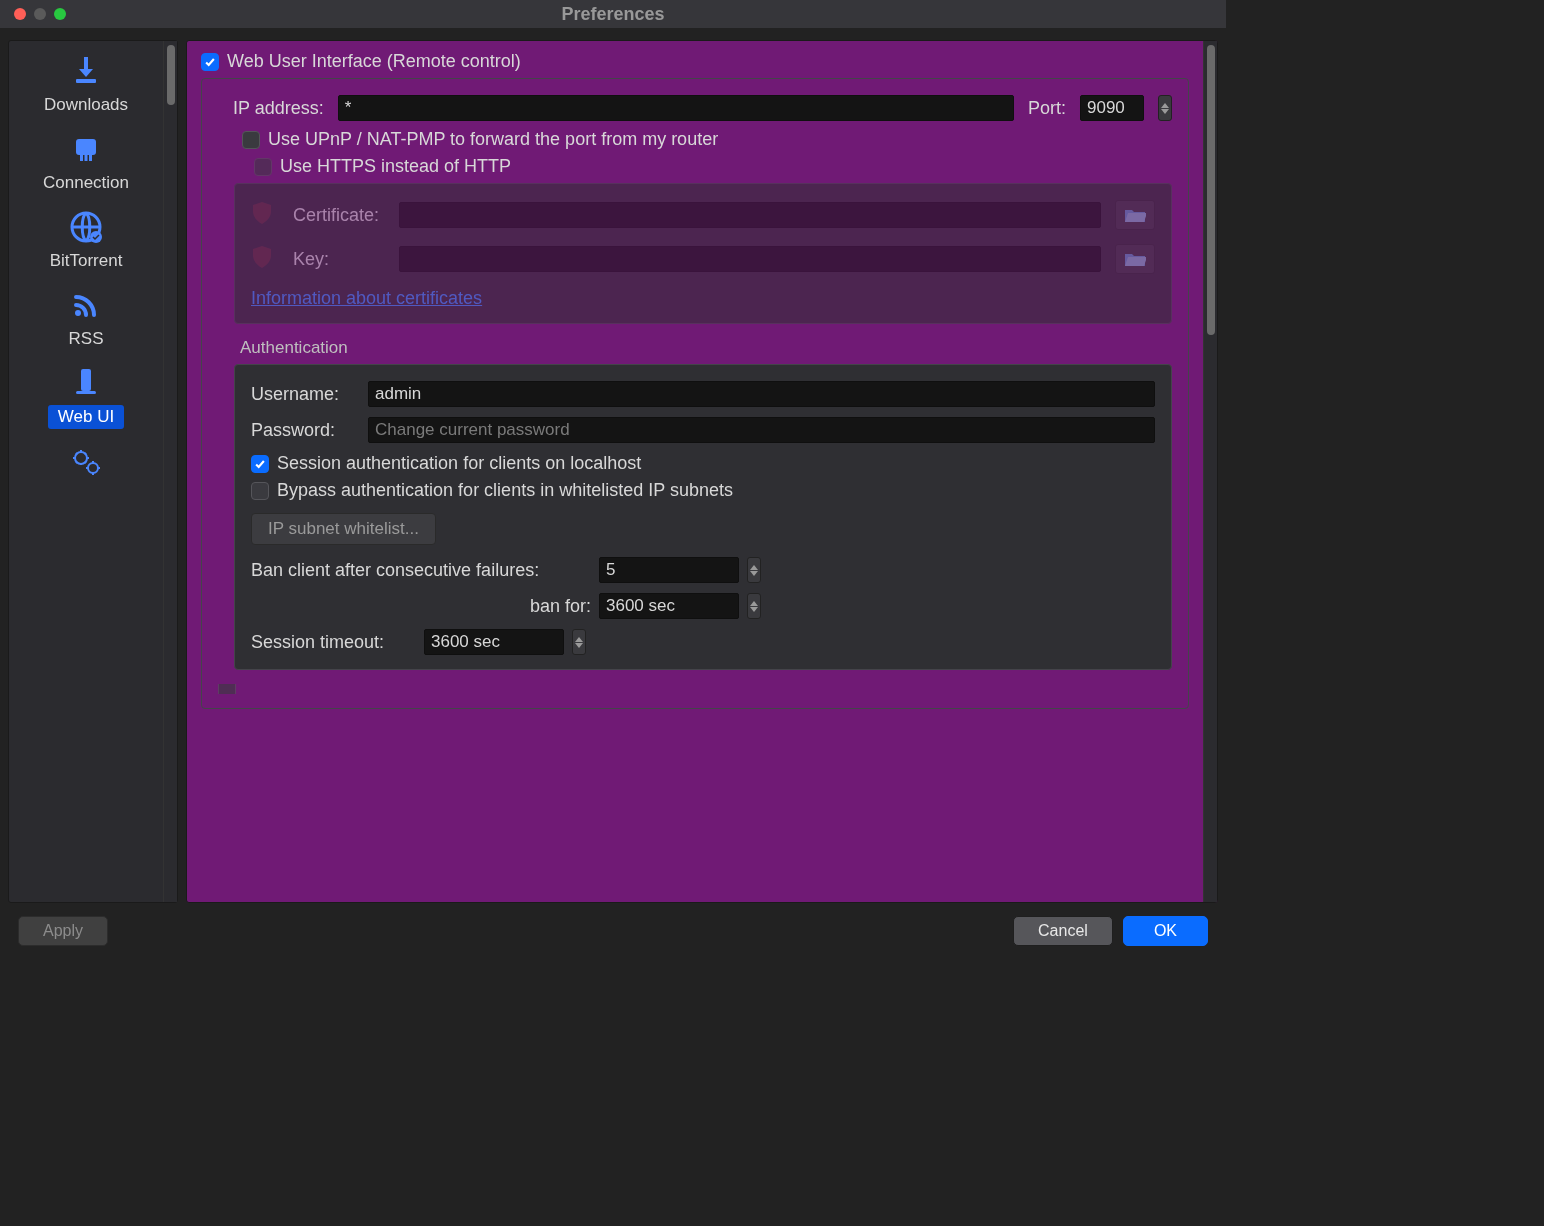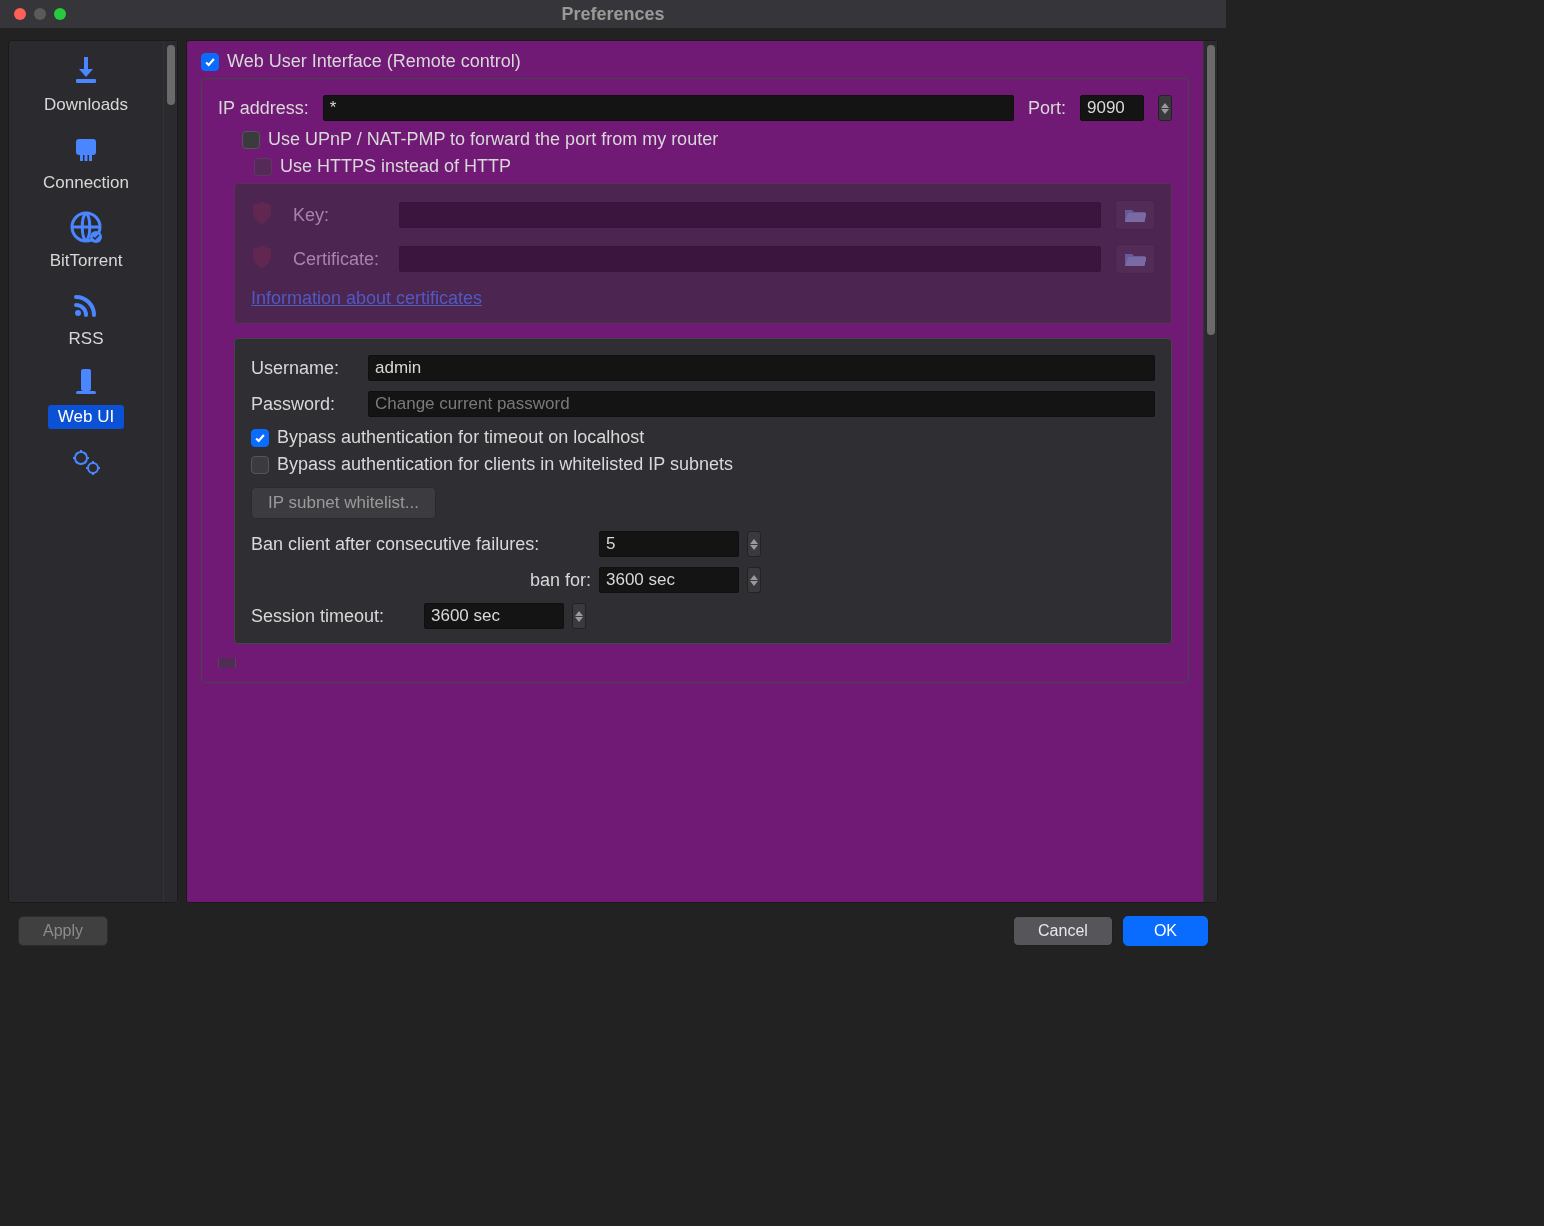--- a/index.html
+++ b/index.html
@@ -215,21 +215,21 @@
         <span class="cb checked">
           <svg viewBox="0 0 14 14">
               <polyline class="check-stroke" points="2.5,7.5 5.5,10.5 11.5,3.5"></polyline>
             </svg>
         </span>
         <span>Web User Interface (Remote control)</span>
       </div>
 
       <div class="group">
 
-        <div class="row" style="gap:14px;">
+        <div class="row" style="gap:14px;margin-left:15px;">
           <span class="ip-label">IP address:</span>
           <input class="text-input" style="flex: 1 1 0%;" value="*">
           <span class="port-label">Port:</span>
           <input class="text-input" style="width: 64px;" value="9090">
           <span class="spin">
               <span class="tri up"></span>
               <span class="tri dn"></span>
             </span>
         </div>
 
@@ -243,63 +243,64 @@
           <span>Use HTTPS instead of HTTP</span>
         </div>
 
         <div class="group inner dim" style="margin-left:16px; margin-right:0; margin-top:4px;">
           <div class="row" style="gap:14px; margin-bottom:14px;">
             <span class="shield">
               <svg width="22" height="24" viewBox="0 0 22 24">
                   <path fill="currentColor" d="M11 1l9 3v6c0 6-4 10-9 13C6 20 2 16 2 10V4l9-3z"></path>
                 </svg>
             </span>
+            <span style="width:92px;">Certificate:</span>
+            <input class="text-input" style="flex: 1 1 0%;" value="">
+            <span class="file-btn">
+              <svg viewBox="0 0 22 16">
+                  <path fill="#6aa8e8" d="M1 3h7l2 2h11v10H1z"></path>
+                  <path fill="#9acaf2" d="M1 15L4 6h19l-3 9z"></path>
+                </svg>
+            </span>
+          </div>
+          <div class="row" style="gap:14px; margin-bottom:14px;">
+            <span class="shield">
+              <svg width="22" height="24" viewBox="0 0 22 24">
+                  <path fill="currentColor" d="M11 1l9 3v6c0 6-4 10-9 13C6 20 2 16 2 10V4l9-3z"></path>
+                </svg>
+            </span>
             <span style="width:92px;">Key:</span>
             <input class="text-input" style="flex: 1 1 0%;" value="">
             <span class="file-btn">
               <svg viewBox="0 0 22 16">
                   <path fill="#6aa8e8" d="M1 3h7l2 2h11v10H1z"></path>
                   <path fill="#9acaf2" d="M1 15L4 6h19l-3 9z"></path>
                 </svg>
             </span>
           </div>
-          <div class="row" style="gap:14px; margin-bottom:14px;">
-            <span class="shield">
-              <svg width="22" height="24" viewBox="0 0 22 24">
-                  <path fill="currentColor" d="M11 1l9 3v6c0 6-4 10-9 13C6 20 2 16 2 10V4l9-3z"></path>
-                </svg>
-            </span>
-            <span style="width:92px;">Certificate:</span>
-            <input class="text-input" style="flex: 1 1 0%;" value="">
-            <span class="file-btn">
-              <svg viewBox="0 0 22 16">
-                  <path fill="#6aa8e8" d="M1 3h7l2 2h11v10H1z"></path>
-                  <path fill="#9acaf2" d="M1 15L4 6h19l-3 9z"></path>
-                </svg>
-            </span>
-          </div>
           <a href="#" class="link">Information about certificates</a>
         </div>
 
+        <div class="group-title">Authentication</div>
         <div class="group inner" style="margin-left:16px; margin-right:0;">
           <div class="auth-row">
             <span class="plain-label">Username:</span>
             <input class="text-input" style="flex: 1 1 0%;" value="admin">
           </div>
           <div class="auth-row">
             <span class="plain-label">Password:</span>
             <input class="text-input" style="flex: 1 1 0%;" type="password" placeholder="Change current password">
           </div>
           <div class="row">
             <span class="cb checked">
               <svg viewBox="0 0 14 14">
                   <polyline class="check-stroke" points="2.5,7.5 5.5,10.5 11.5,3.5"></polyline>
                 </svg>
             </span>
-            <span>Bypass authentication for timeout on localhost</span>
+            <span>Session authentication for clients on localhost</span>
           </div>
           <div class="row">
             <span class="cb"></span>
             <span>Bypass authentication for clients in whitelisted IP subnets</span>
           </div>
           <button class="whitelist-btn">IP subnet whitelist...</button>
 
           <div class="num-row">
             <span class="wide-label" style="width:340px;">Ban client after consecutive failures:</span>
             <input class="text-input" value="5" style="">

